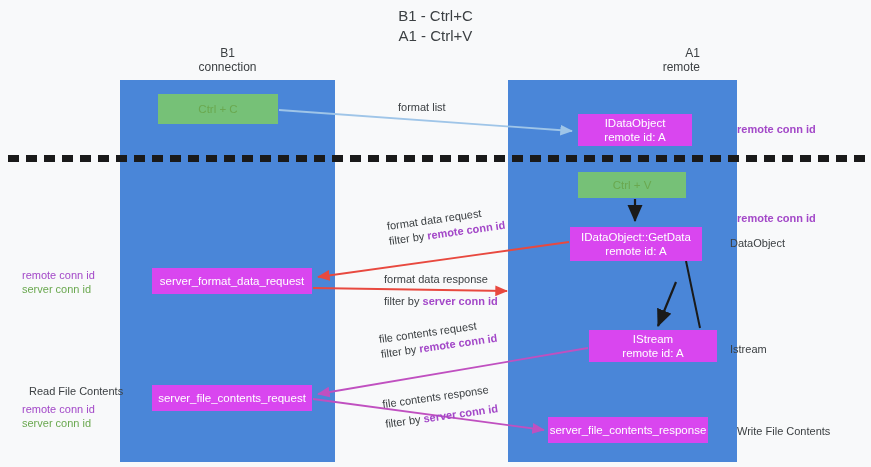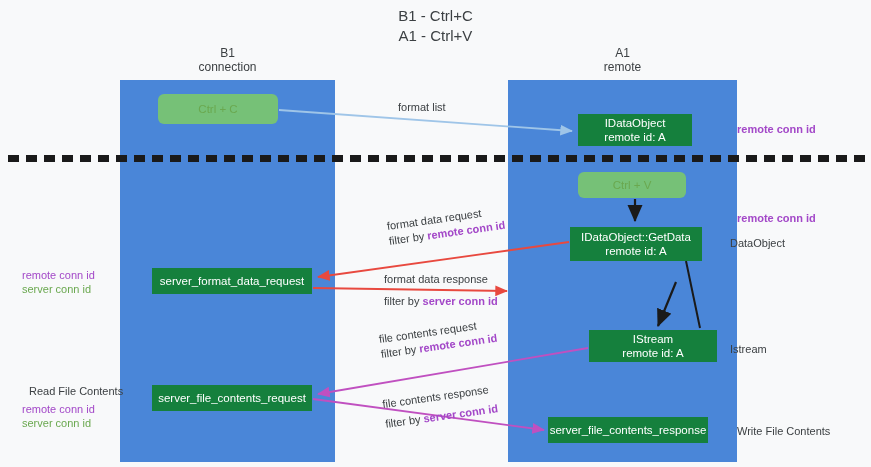--- a/index.html
+++ b/index.html
@@ -13,32 +13,32 @@
   #stage{position:relative;width:871px;height:467px;}
 
   
   .lane{position:absolute;background:#4a86d8;}
   #lane-b1{left:120px;top:80px;width:215px;height:382px;}
   #lane-a1{left:508px;top:80px;width:229px;height:382px;}
 
   
   .col-head{position:absolute;text-align:center;font-size:12px;line-height:14px;color:#3c4043;}
   #head-b1{left:150px;top:46px;width:155px;}
-  #head-a1{left:545px;top:46px;width:155px;}
+  #head-a1{left:545px;top:46px;width:155px;text-align:right;}
   .col-head .l2{display:block;}
 
   
   #title{position:absolute;left:0;top:6px;width:871px;text-align:center;
          font-size:15px;line-height:20px;color:#3c4043;}
 
   
   .box{position:absolute;box-sizing:border-box;display:flex;flex-direction:column;
        align-items:center;justify-content:center;color:#ffffff;font-size:11.5px;
        line-height:14px;text-align:center;}
-  .box.orange{background:#15803d;}
+  .box.orange{background:#d946ef;}
   .box.green{background:#76c177;}
   .box .l2{display:block;}
 
   #box-ctrlc{left:158px;top:94px;width:120px;height:30px;}
   #box-idataobject{left:578px;top:114px;width:114px;height:32px;}
   #box-ctrlv{left:578px;top:172px;width:108px;height:26px;}
   #box-getdata{left:570px;top:227px;width:132px;height:34px;}
   #box-sfdreq{left:152px;top:268px;width:160px;height:26px;align-items:center;}
   #box-sfdres{left:513px;top:278px;width:160px;height:26px;}
   #box-istream{left:589px;top:330px;width:128px;height:32px;}
@@ -54,21 +54,21 @@
   #lbl-formatlist{left:398px;top:100px;text-align:center;}
   #lbl-fdreq{left:388px;top:219px;}
   #lbl-fdres{left:384px;top:272px;}
   #lbl-fcreq{left:380px;top:332px;}
   #lbl-fcres{left:384px;top:397px;}
 
   
   .side{position:absolute;font-size:11px;line-height:14px;white-space:nowrap;}
   .side.bold{font-weight:bold;}
   .purple{color:#a348c8;}
-  .green{color:#6aa84f;border-radius:6px;}
+  .green{color:#6aa84f;}
   .dark{color:#3c4043;}
 
   #ann-r1{left:737px;top:122px;}
   #ann-r2{left:737px;top:211px;}
   #ann-r3{left:730px;top:236px;}
   #ann-r4{left:730px;top:342px;}
   #ann-r5{left:737px;top:424px;}
 
   #ann-l1{left:22px;top:268px;}
   #ann-l2{left:29px;top:384px;}

